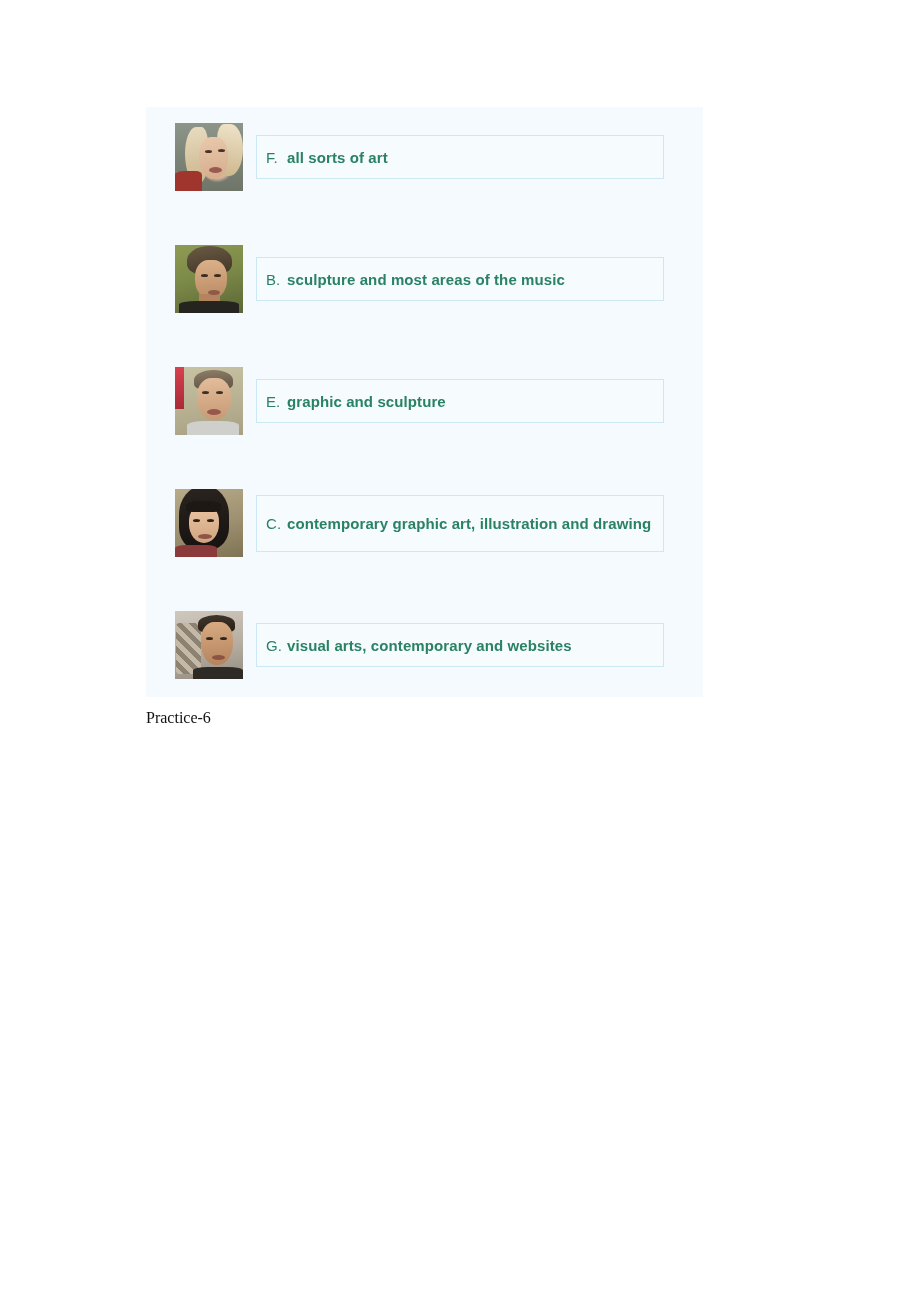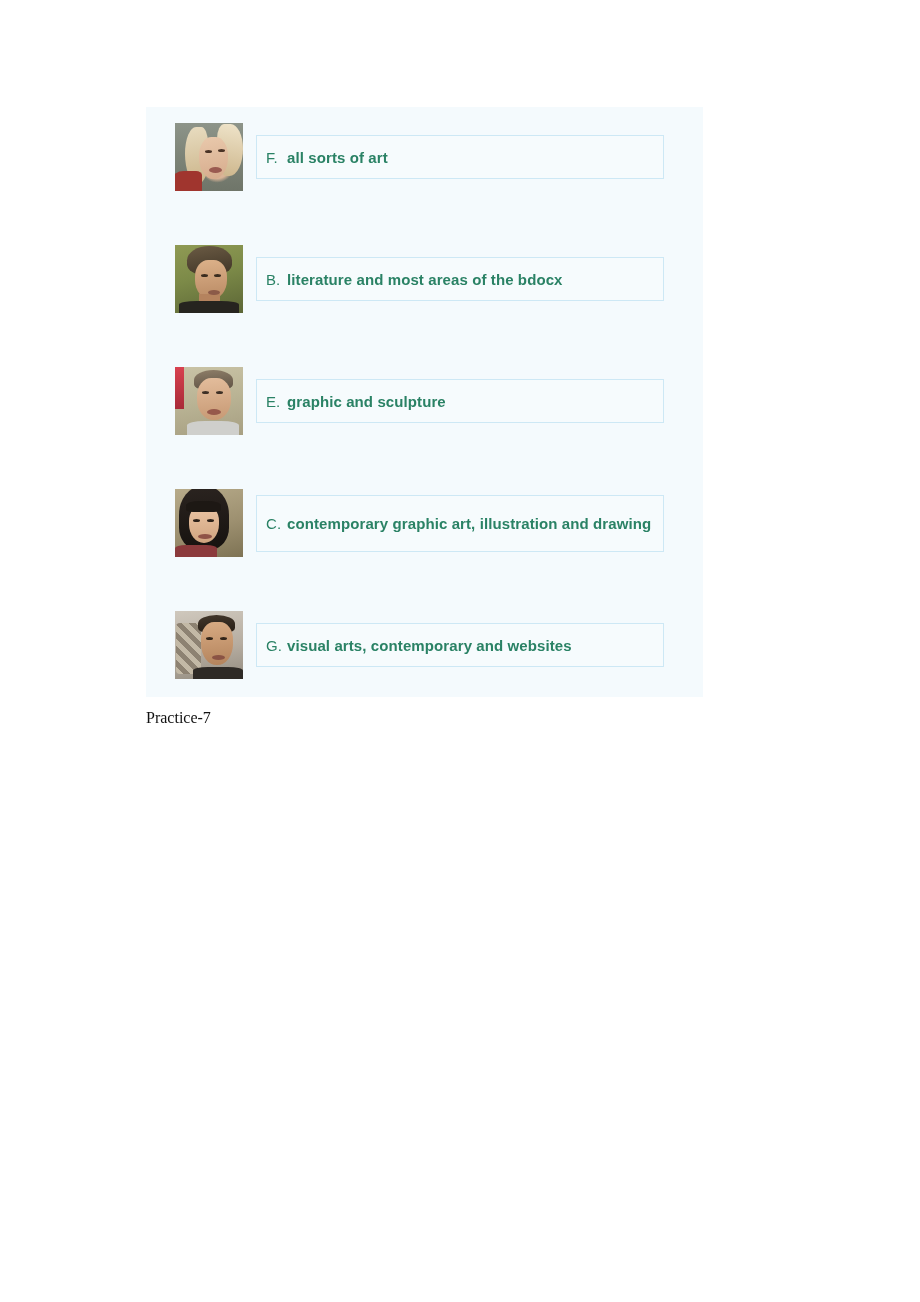--- a/index.html
+++ b/index.html
@@ -326,21 +326,21 @@
           <div class="neck"></div>
           <div class="eye a"></div>
           <div class="eye b"></div>
           <div class="mouth"></div>
           <div class="shirt"></div>
         </div>
       </div>
       <div class="option-box">
         <div class="option-text">
           <span class="opt-letter">B.</span>
-          <span class="opt-body">literature and most areas of the bdocx</span>
+          <span class="opt-body">sculpture and most areas of the music</span>
         </div>
       </div>
     </div>
 
     <div class="match-row r2">
       <div class="thumb p3">
         <div class="scene">
           <div class="banner"></div>
           <div class="hair"></div>
           <div class="face"></div>
@@ -394,15 +394,15 @@
         <div class="option-text">
           <span class="opt-letter">G.</span>
           <span class="opt-body">visual arts, contemporary and websites</span>
         </div>
       </div>
     </div>
 
 
   </div>
 
-  <div class="caption">Practice-7</div>
+  <div class="caption">Practice-6</div>
 
 </div>
 
 </body></html>

